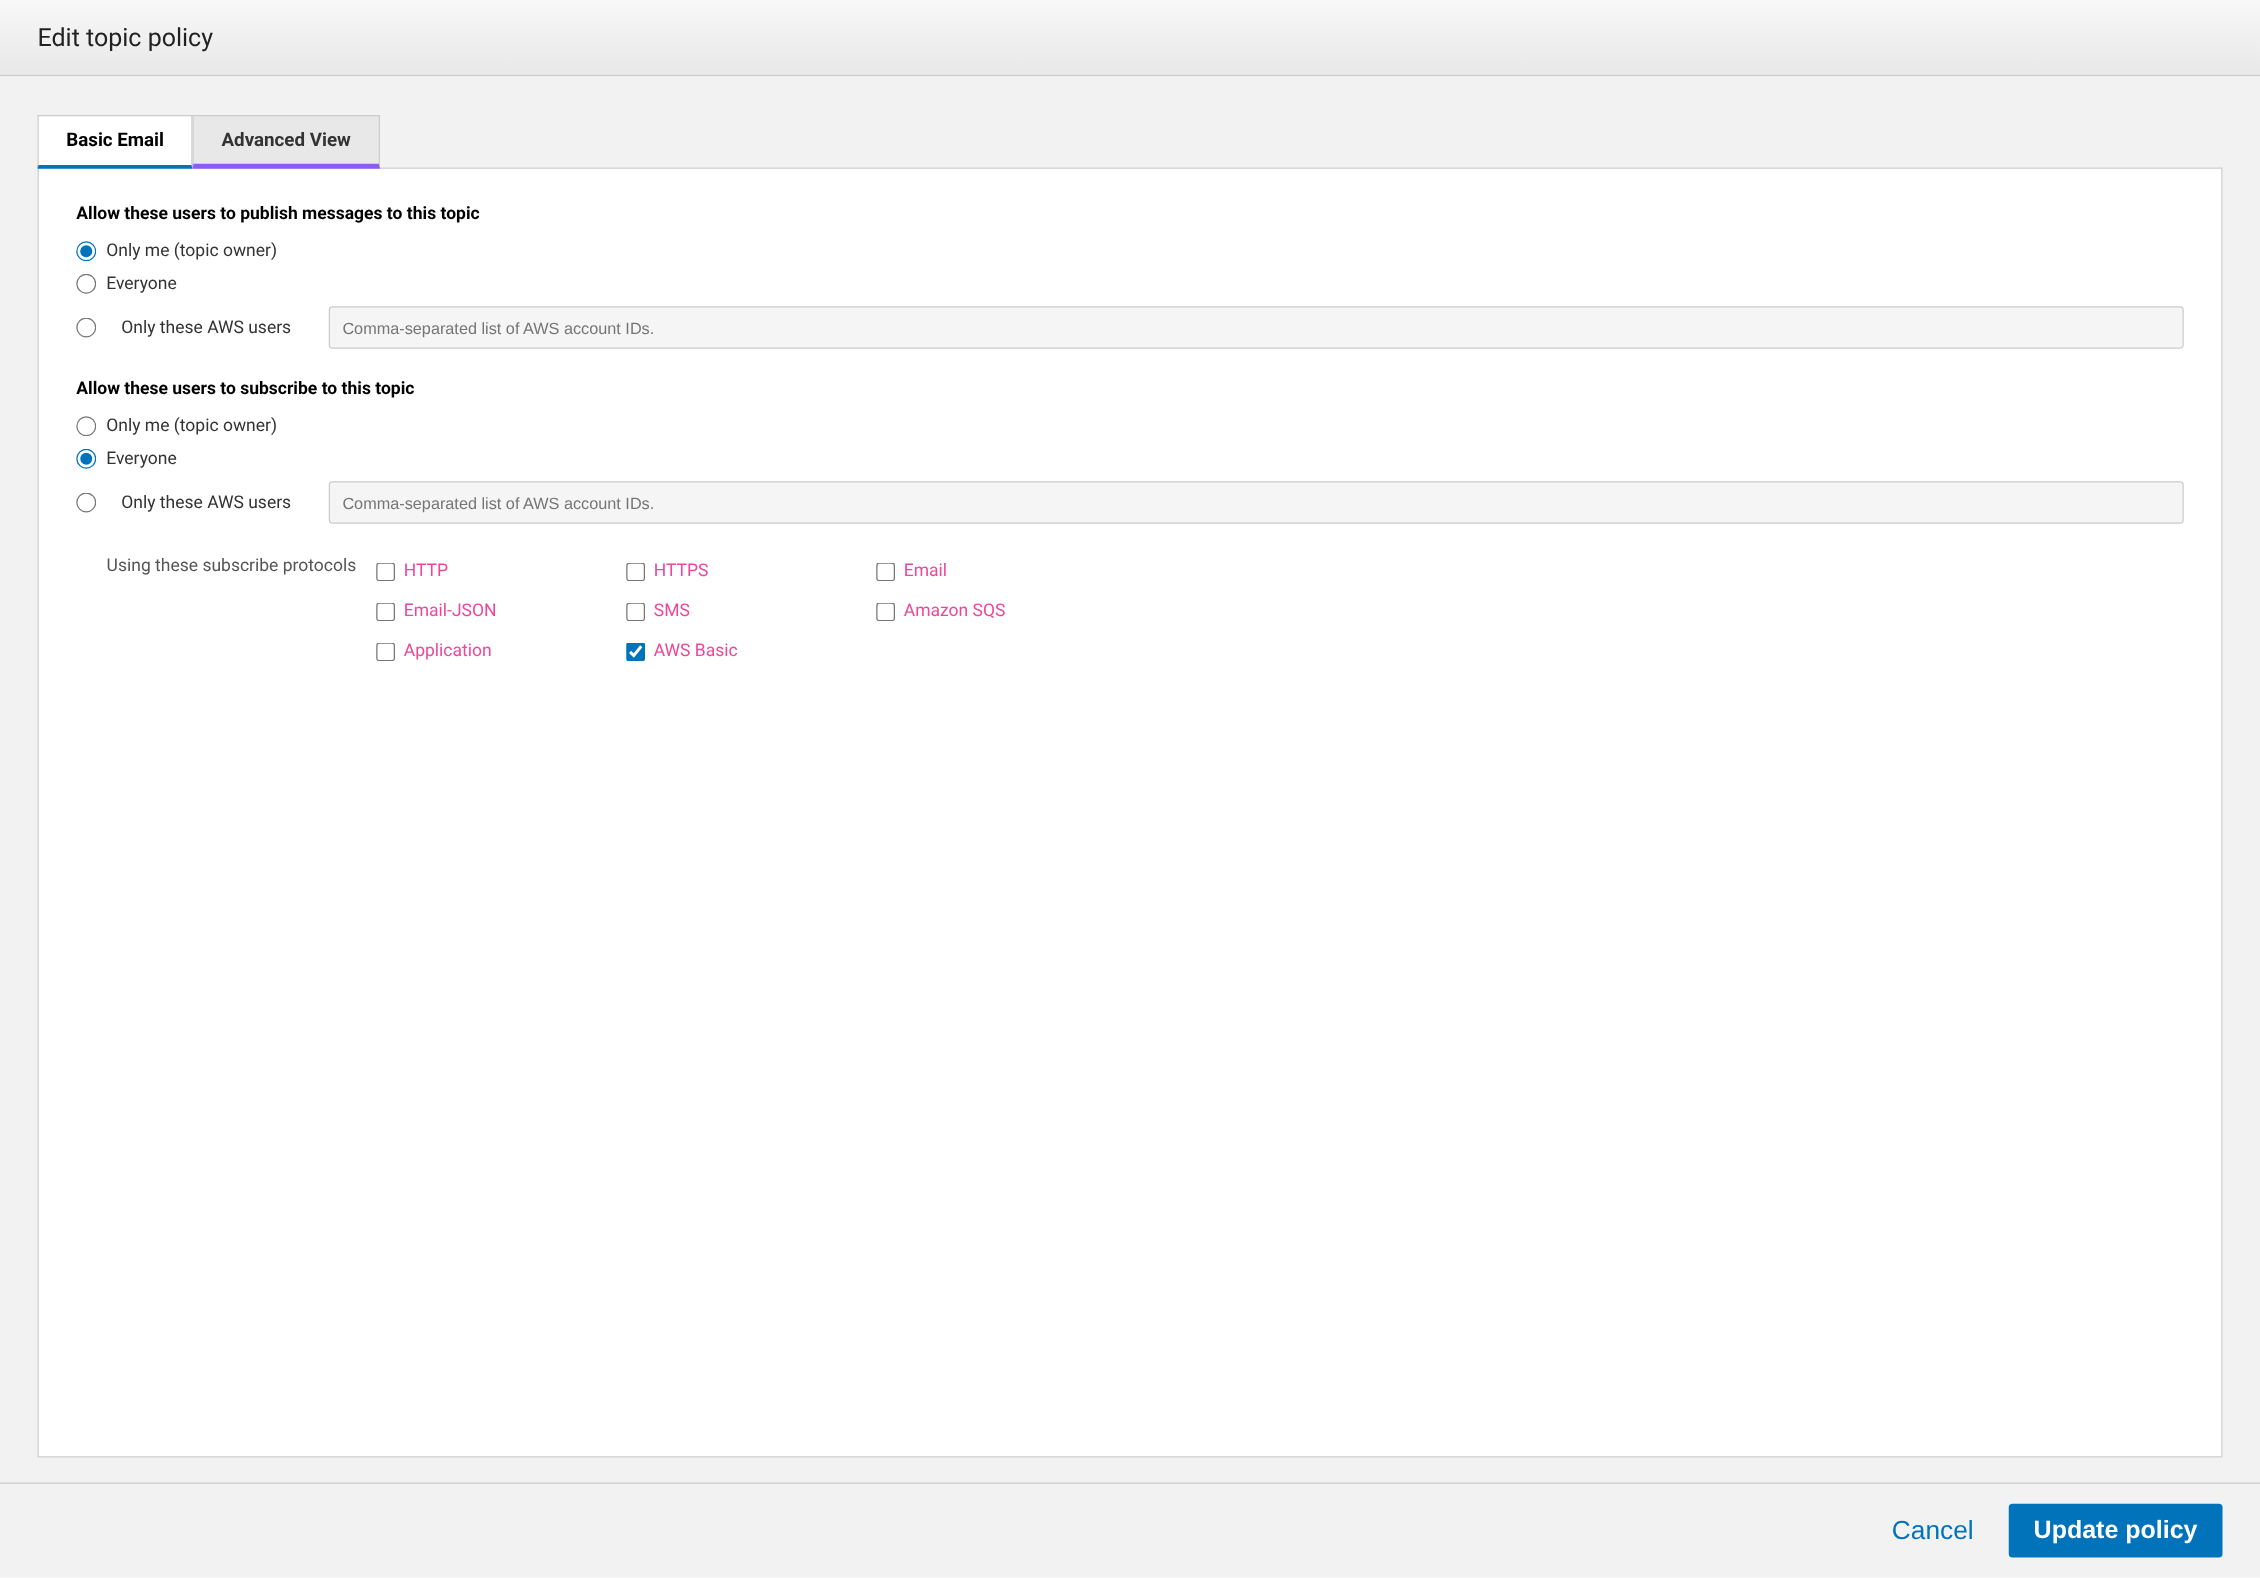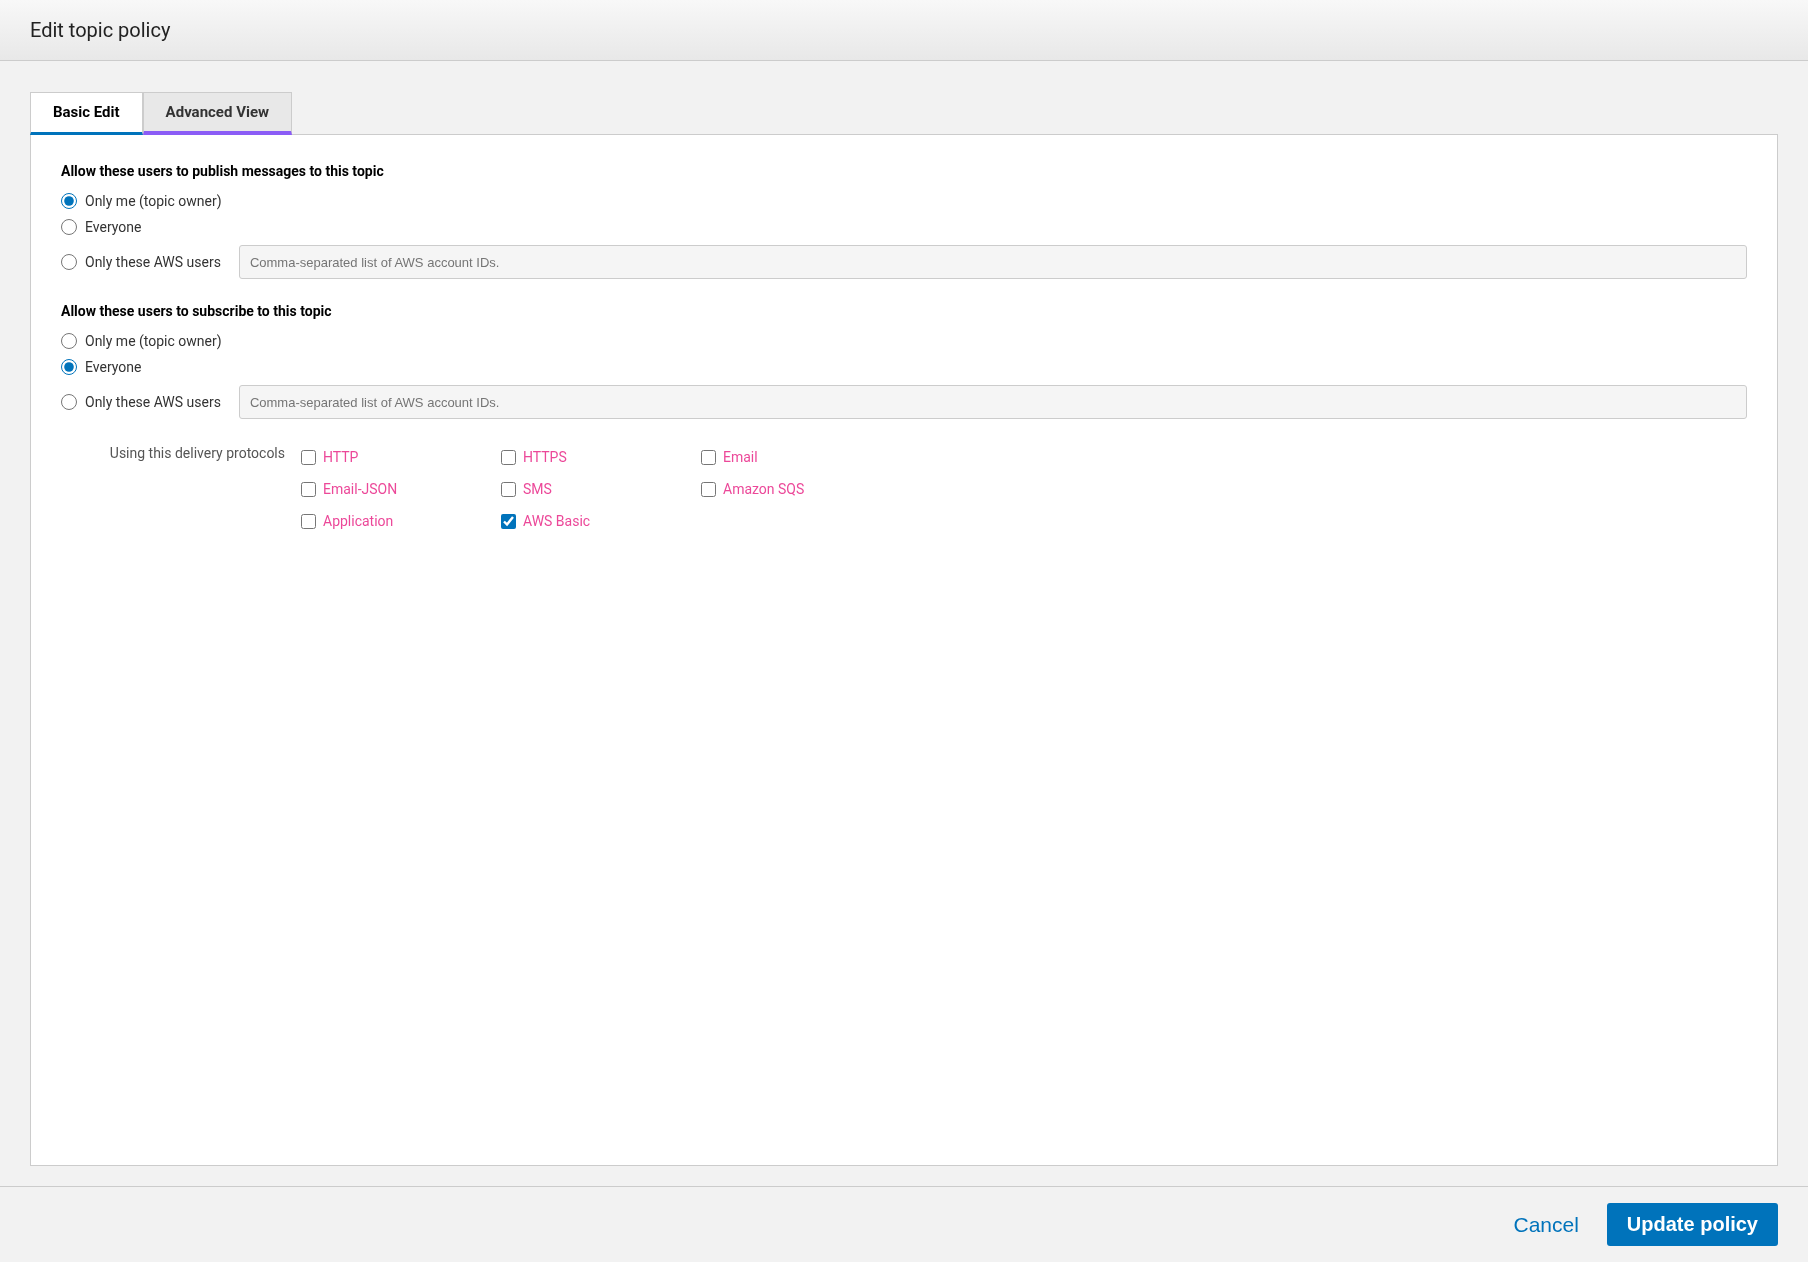--- a/index.html
+++ b/index.html
@@ -113,21 +113,21 @@
       background: #f5f5f5;
       border-radius: 3px;
       padding: 6px 10px;
       font-size: 13px;
       color: #999;
     }
 
     .radio-with-input {
       display: flex;
       align-items: center;
-      gap: 8px;
+      gap: 20px;
       width: 100%;
     }
 
     .radio-with-input input[type="radio"] {
       width: 16px;
       height: 16px;
       accent-color: #0073bb;
       cursor: pointer;
       flex-shrink: 0;
     }
@@ -241,21 +241,21 @@
 <body>
 
 <div class="modal-header">
   <h2 class="modal-title">Edit topic policy</h2>
 </div>
 
 <div class="modal-body">
 
   <div class="tabs">
     <div class="tab active">
-      <span>Basic Edit</span>
+      <span>Basic Email</span>
     </div>
     <div class="tab">
       <span>Advanced View</span>
     </div>
   </div>
 
   <div class="tab-content">
 
     <div class="section-divider">
       <div class="section-title">Allow these users to publish messages to this topic</div>
@@ -297,21 +297,21 @@
 
         <div class="radio-with-input">
           <input type="radio" name="subscribe" id="sub_aws_users" style="">
           <label for="sub_aws_users" class="radio-label">Only these AWS users</label>
           <input type="text" class="text-input" disabled="" placeholder="Comma-separated list of AWS account IDs." style="">
         </div>
       </div>
 
 
       <div class="protocols-row">
-        <div class="protocols-label">Using this delivery protocols</div>
+        <div class="protocols-label">Using these subscribe protocols</div>
         <div class="checkboxes-grid">
 
           <div class="checkbox-item">
             <input type="checkbox" id="proto_http" style="">
             <label for="proto_http" class="checkbox-label">HTTP</label>
           </div>
           <div class="checkbox-item">
             <input type="checkbox" id="proto_https" style="">
             <label for="proto_https" class="checkbox-label">HTTPS</label>
           </div>

